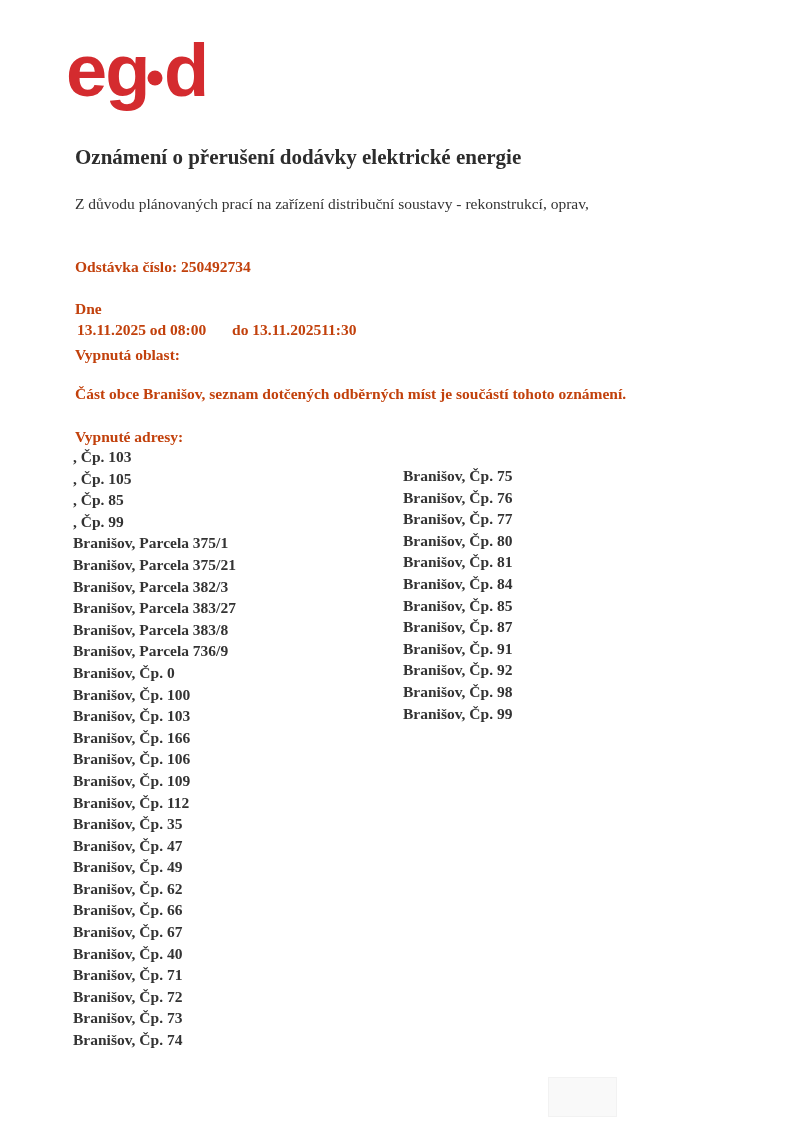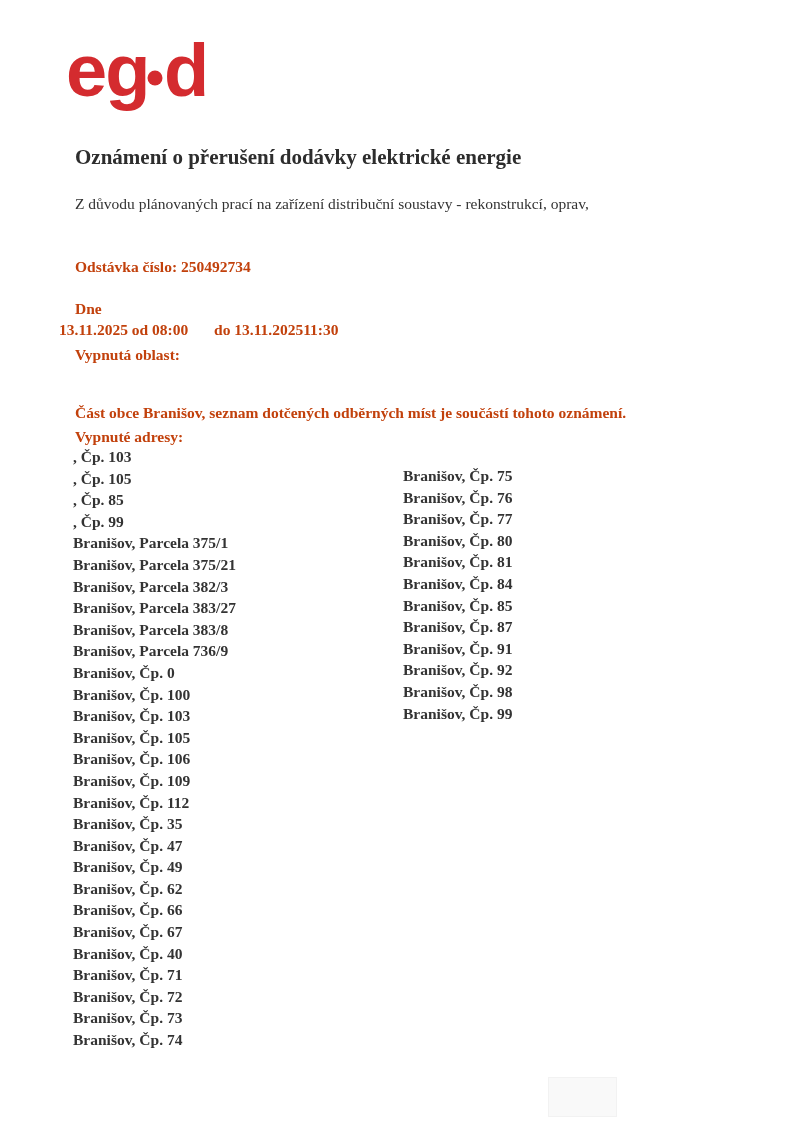--- a/index.html
+++ b/index.html
@@ -6,24 +6,24 @@
   body { width:794px; height:1123px; background:#ffffff; position:relative; overflow:hidden;
          font-family:"Liberation Serif","DejaVu Serif",serif; color:#2a2a2a; }
   .logo { position:absolute; left:66px; top:40px; height:72px; }
   .logo svg { display:block; }
   .title { position:absolute; left:75px; top:145px; font-size:21px; font-weight:bold; color:#2d2d2d; white-space:nowrap;text-align:right; }
   .intro { position:absolute; left:75px; top:193px; width:640px; font-size:15.5px; line-height:21px; color:#333; }
   .line { white-space:nowrap; }
   .bold { font-weight:bold; font-size:15.5px; color:#c2410c; }
   .outage { position:absolute; left:75px; top:258px; }
   .date-label { position:absolute; left:75px; top:300px; }
-  .date-row { position:absolute; left:59px; top:321px; white-space:nowrap; }
+  .date-row { position:absolute; left:77px; top:321px; white-space:nowrap; }
   .date-row .to { margin-left:22px; }
   .area-label { position:absolute; left:75px; top:346px; }
-  .area-text { position:absolute; left:75px; top:404px; white-space:nowrap; }
+  .area-text { position:absolute; left:75px; top:385px; white-space:nowrap; }
   .addr-label { position:absolute; left:75px; top:428px; }
   .col { position:absolute; margin:0; padding:0; list-style:none; }
   .col li { font-weight:bold; font-size:15.5px; height:21.6px; line-height:21.6px; color:#333; white-space:nowrap; }
   .col1 { left:73px; top:446px; }
   .col2 { left:403px; top:465px; }
   .stamp { position:absolute; left:548px; top:1077px; width:67px; height:38px; background:#f9f9f9; border:1px solid #f2f2f2; }
 </style>
 </head>
 <body>
 
@@ -64,21 +64,21 @@
     <li>, Čp. 99</li>
     <li>Branišov, Parcela 375/1</li>
     <li>Branišov, Parcela 375/21</li>
     <li>Branišov, Parcela 382/3</li>
     <li>Branišov, Parcela 383/27</li>
     <li>Branišov, Parcela 383/8</li>
     <li>Branišov, Parcela 736/9</li>
     <li>Branišov, Čp. 0</li>
     <li>Branišov, Čp. 100</li>
     <li>Branišov, Čp. 103</li>
-    <li>Branišov, Čp. 105</li>
+    <li>Branišov, Čp. 166</li>
     <li>Branišov, Čp. 106</li>
     <li>Branišov, Čp. 109</li>
     <li>Branišov, Čp. 112</li>
     <li>Branišov, Čp. 35</li>
     <li>Branišov, Čp. 47</li>
     <li>Branišov, Čp. 49</li>
     <li>Branišov, Čp. 62</li>
     <li>Branišov, Čp. 66</li>
     <li>Branišov, Čp. 67</li>
     <li>Branišov, Čp. 40</li>

